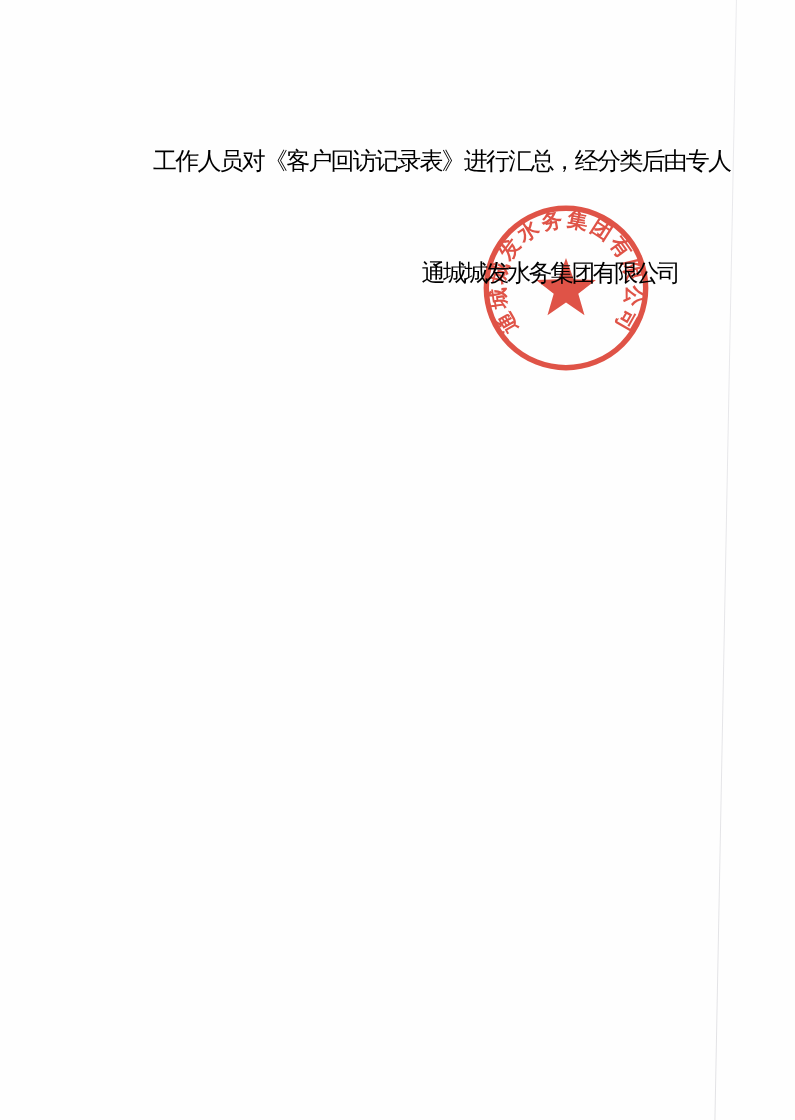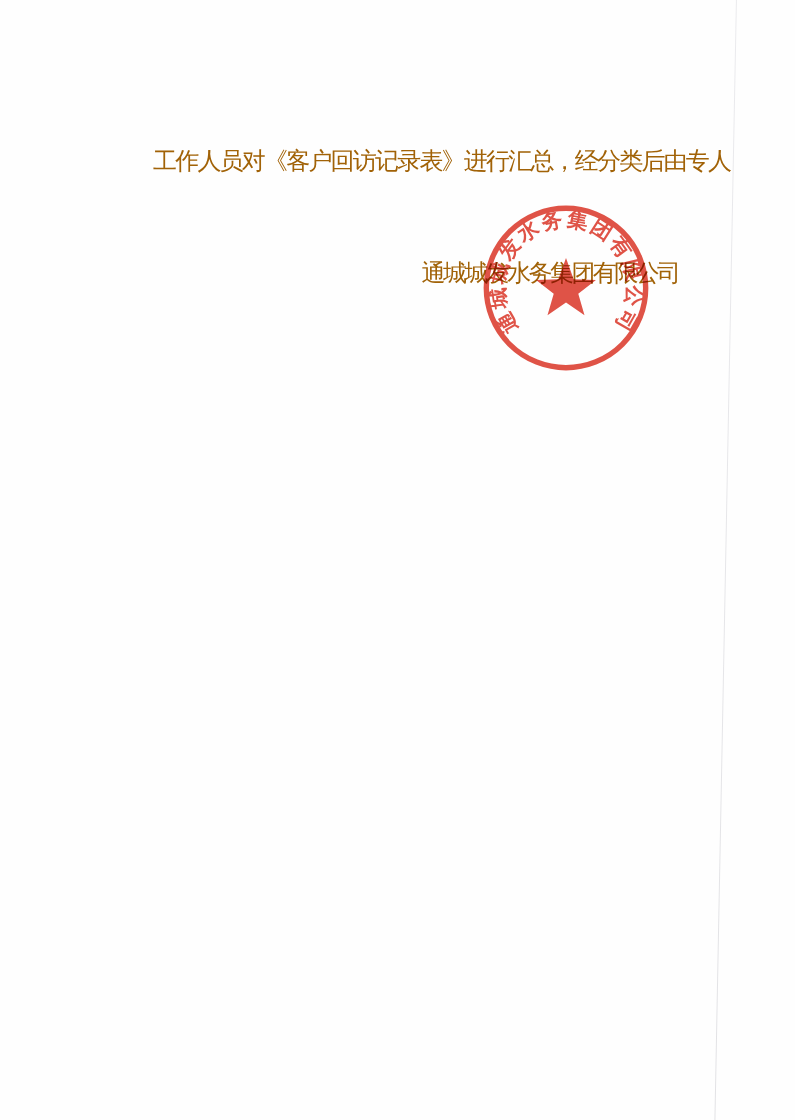--- a/index.html
+++ b/index.html
@@ -7,21 +7,21 @@
     padding: 0;
     background: #ffffff;
   }
   .page {
     position: relative;
     width: 795px;
     height: 1120px;
     background: #fefefe;
     overflow: hidden;
     font-family: "Liberation Serif", "DejaVu Serif", serif;
-    color: #a16207;
+    color: #000000;
   }
   
   .scan-line {
     position: absolute;
     left: 736px;
     top: -4px;
     width: 1px;
     height: 1130px;
     background: linear-gradient(#e2e2e6, #d6d6da);
     transform: rotate(1.1deg);

